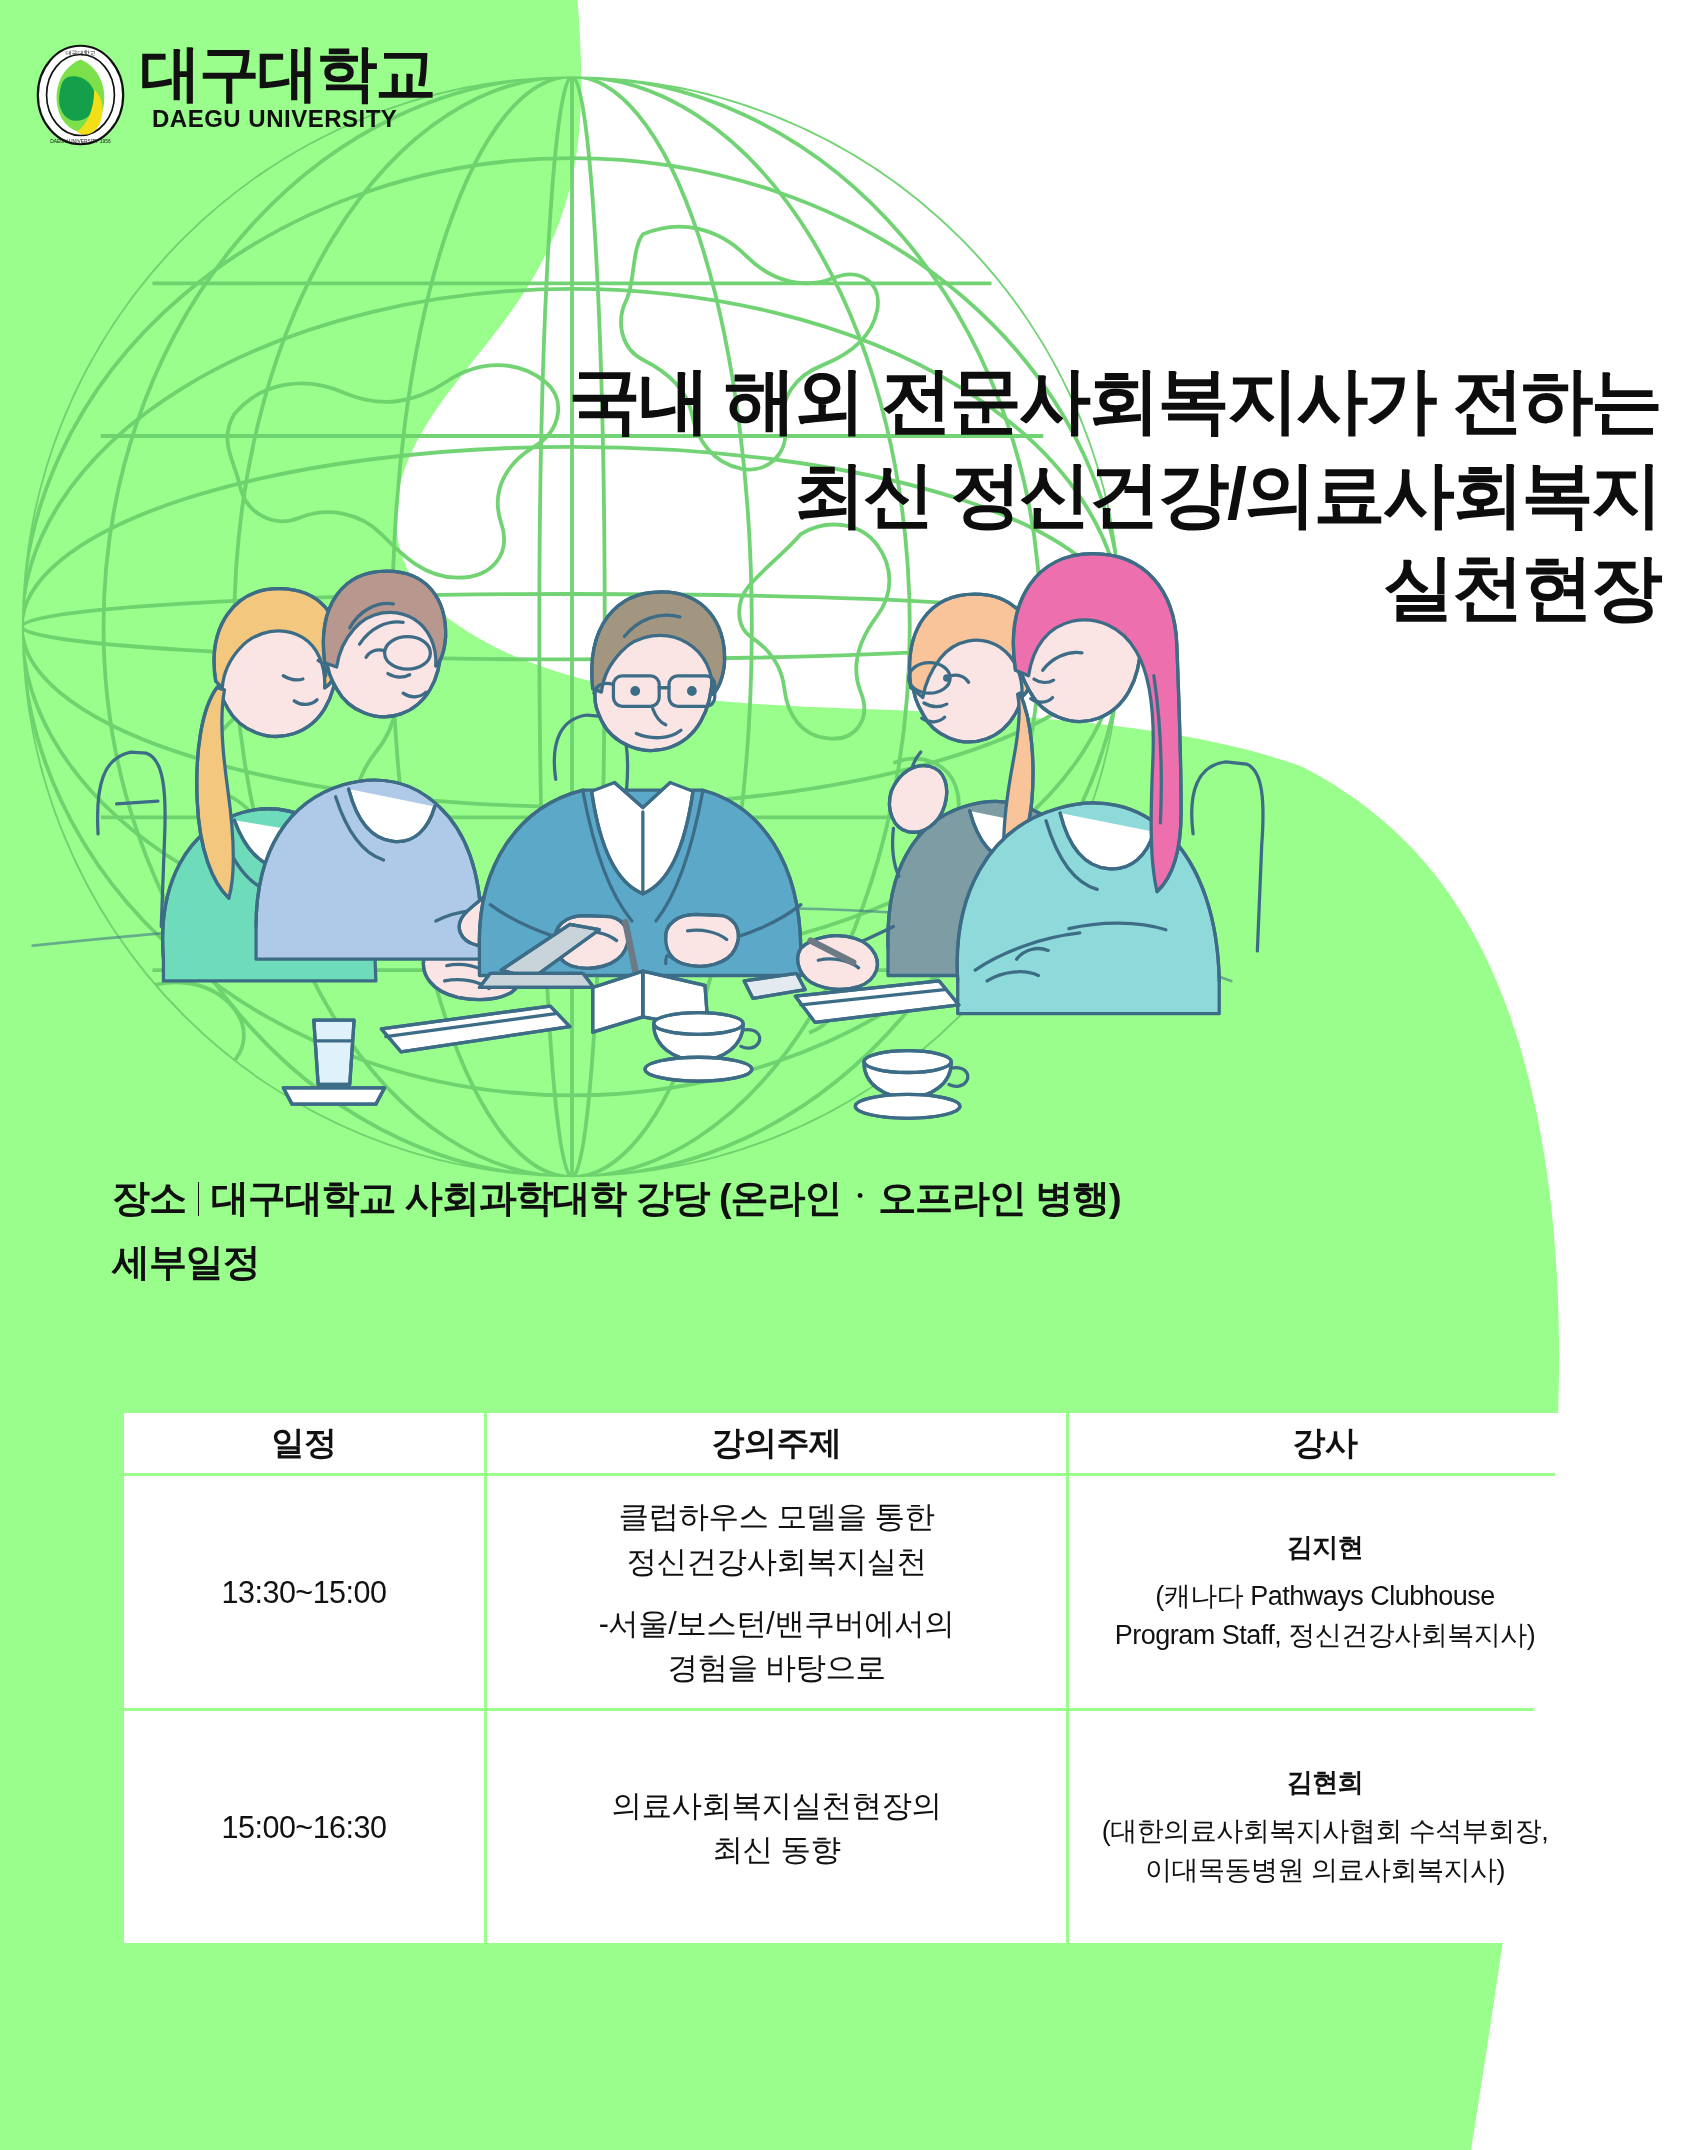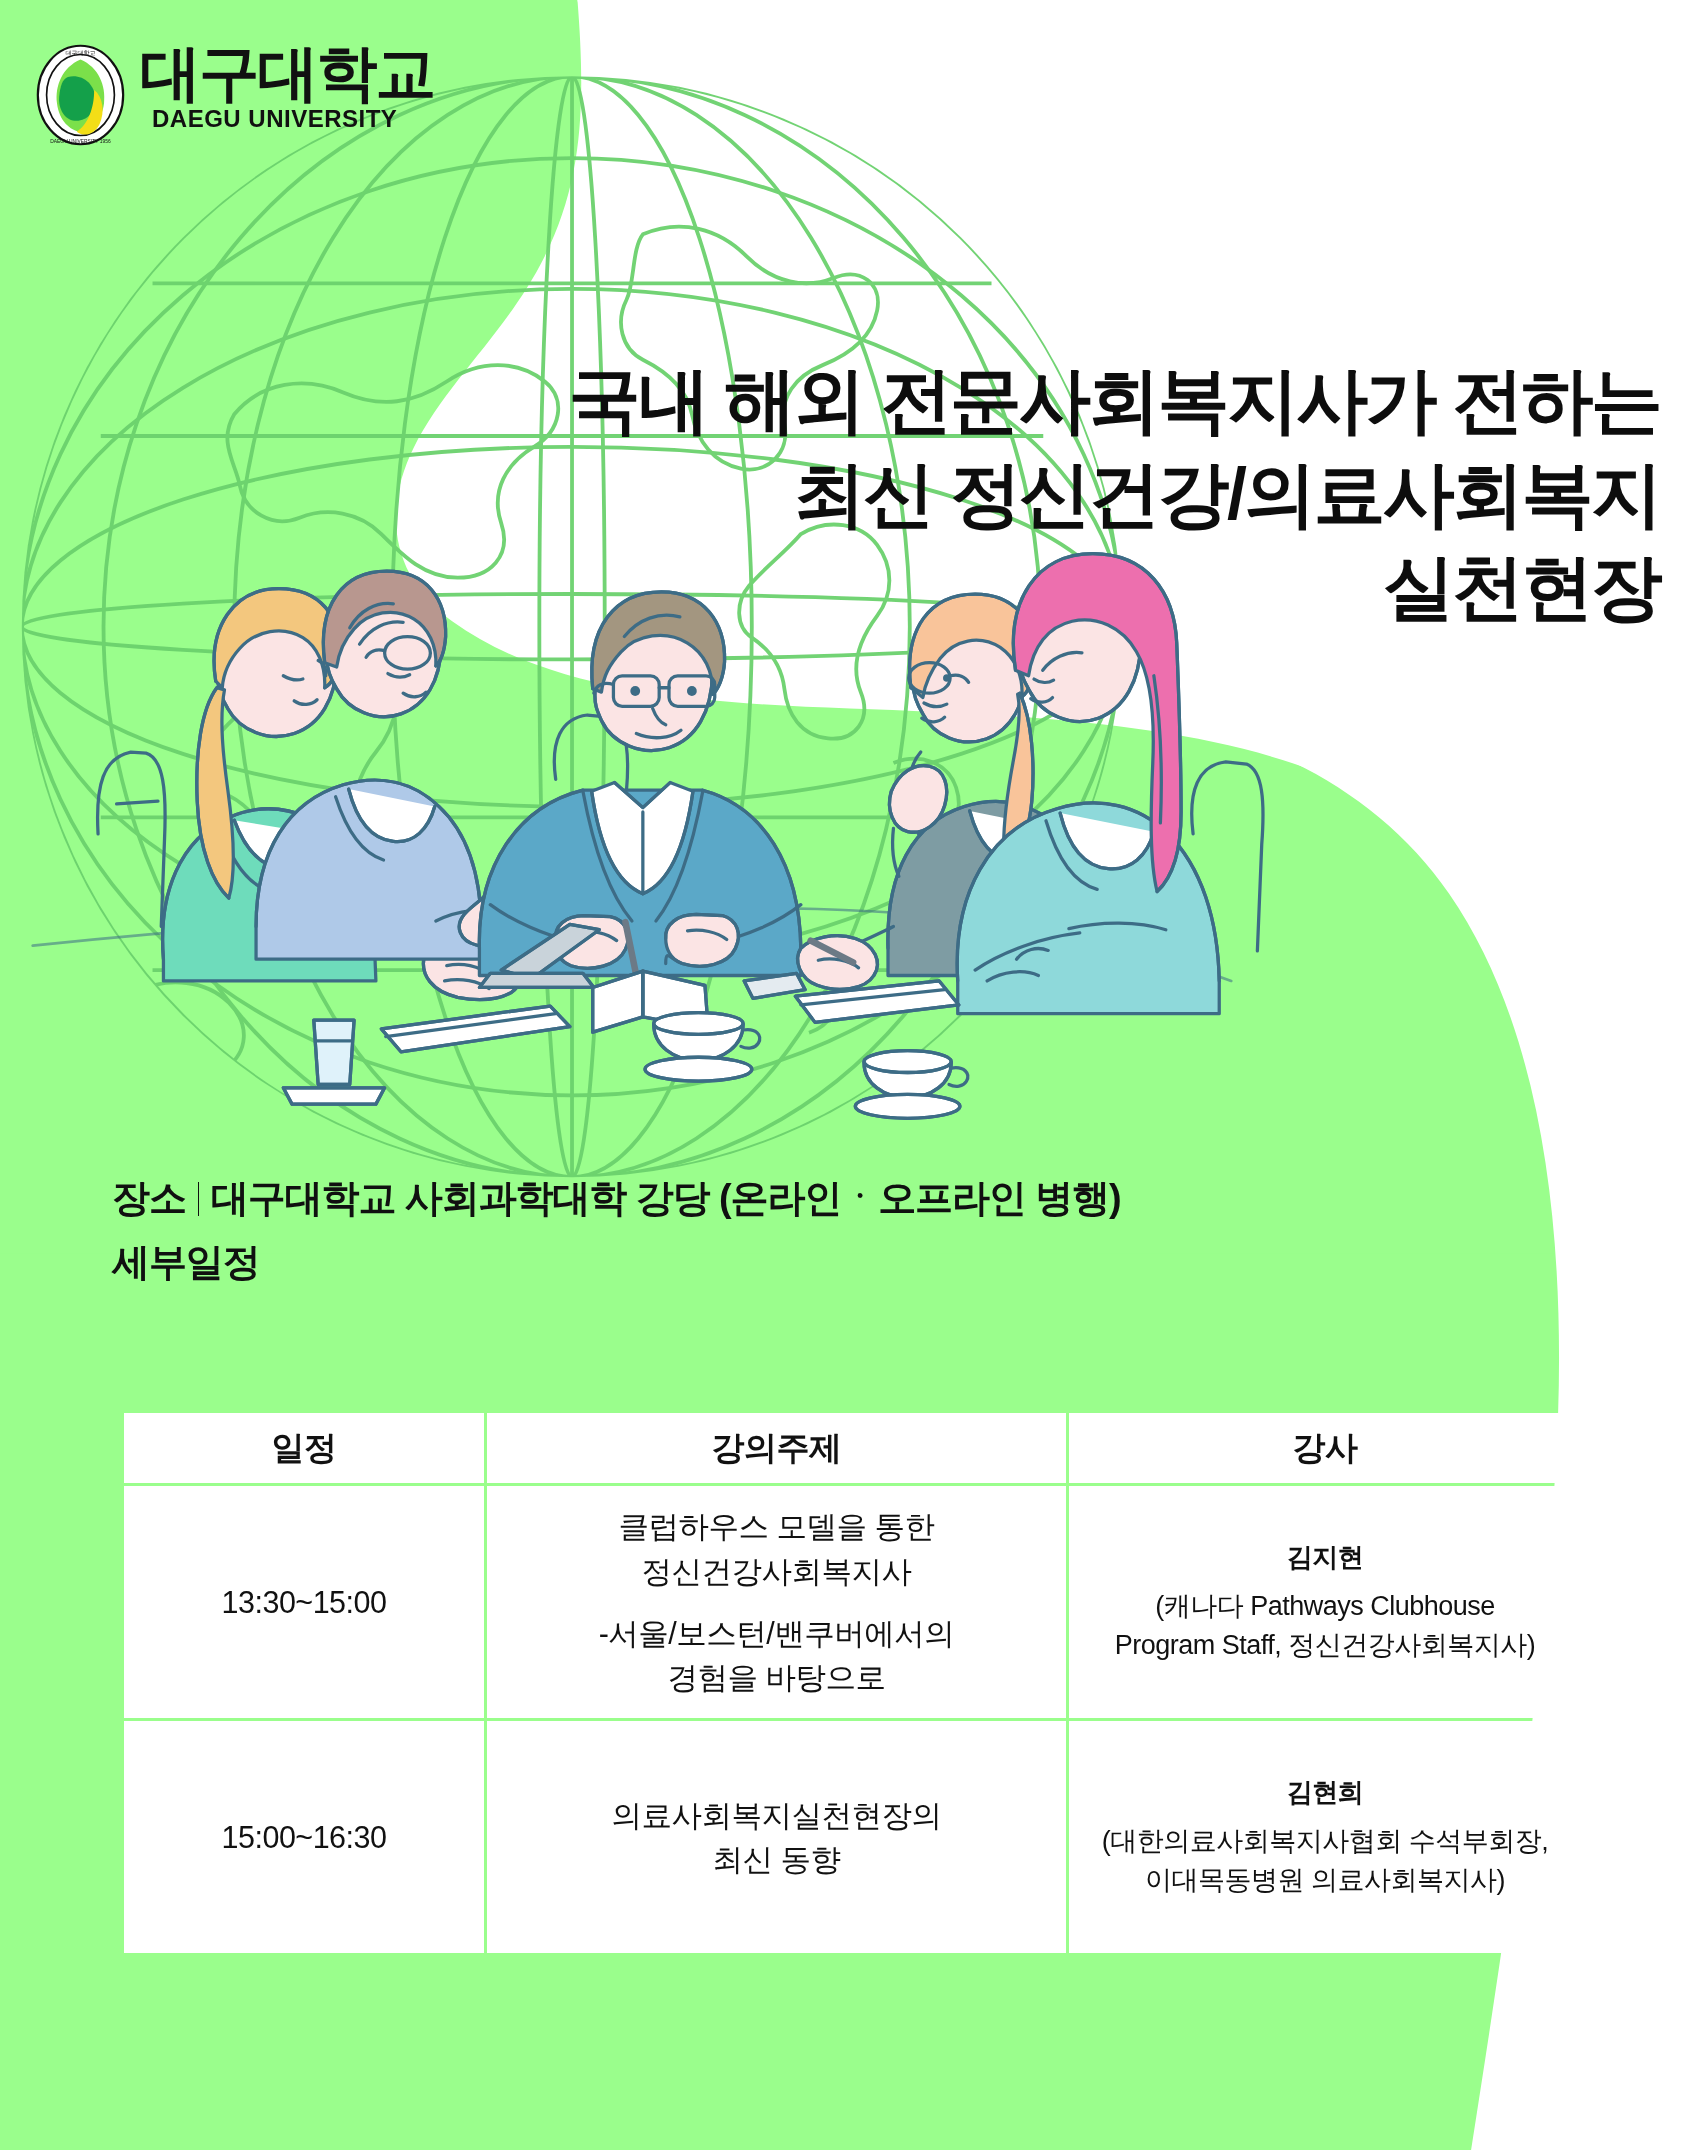--- a/index.html
+++ b/index.html
@@ -116,21 +116,21 @@
   #schedule col.c-speaker{ width:512px; }
   #schedule th, #schedule td{
     background:#ffffff;
     color:#111111;
     text-align:center;
     vertical-align:middle;
     padding:0;
     letter-spacing:-0.5px;
   }
   #schedule thead th{
-    height:70px;
+    height:60px;
     font-size:33px;
     font-weight:bold;
   }
   #schedule tbody td{
     height:232px;
     font-size:30.5px;
     font-weight:400;
     line-height:1.45;
   }
   .cell-time{ font-size:34px; }
@@ -568,21 +568,21 @@
         <th>일정</th>
         <th>강의주제</th>
         <th>강사</th>
       </tr>
     </thead>
     <tbody>
       <tr>
         <td class="cell-time">13:30~15:00</td>
         <td class="cell-topic">
           <span class="topic-line">클럽하우스 모델을 통한</span>
-          <span class="topic-line">정신건강사회복지사</span>
+          <span class="topic-line">정신건강사회복지실천</span>
           <span class="topic-gap"></span>
           <span class="topic-line">-서울/보스턴/밴쿠버에서의</span>
           <span class="topic-line">경험을 바탕으로</span>
         </td>
         <td class="cell-speaker">
           <span class="speaker-name">김지현</span>
           <span class="speaker-affil">
             <span>(캐나다 Pathways Clubhouse</span>
             <span>Program Staff, 정신건강사회복지사)</span>
           </span>

